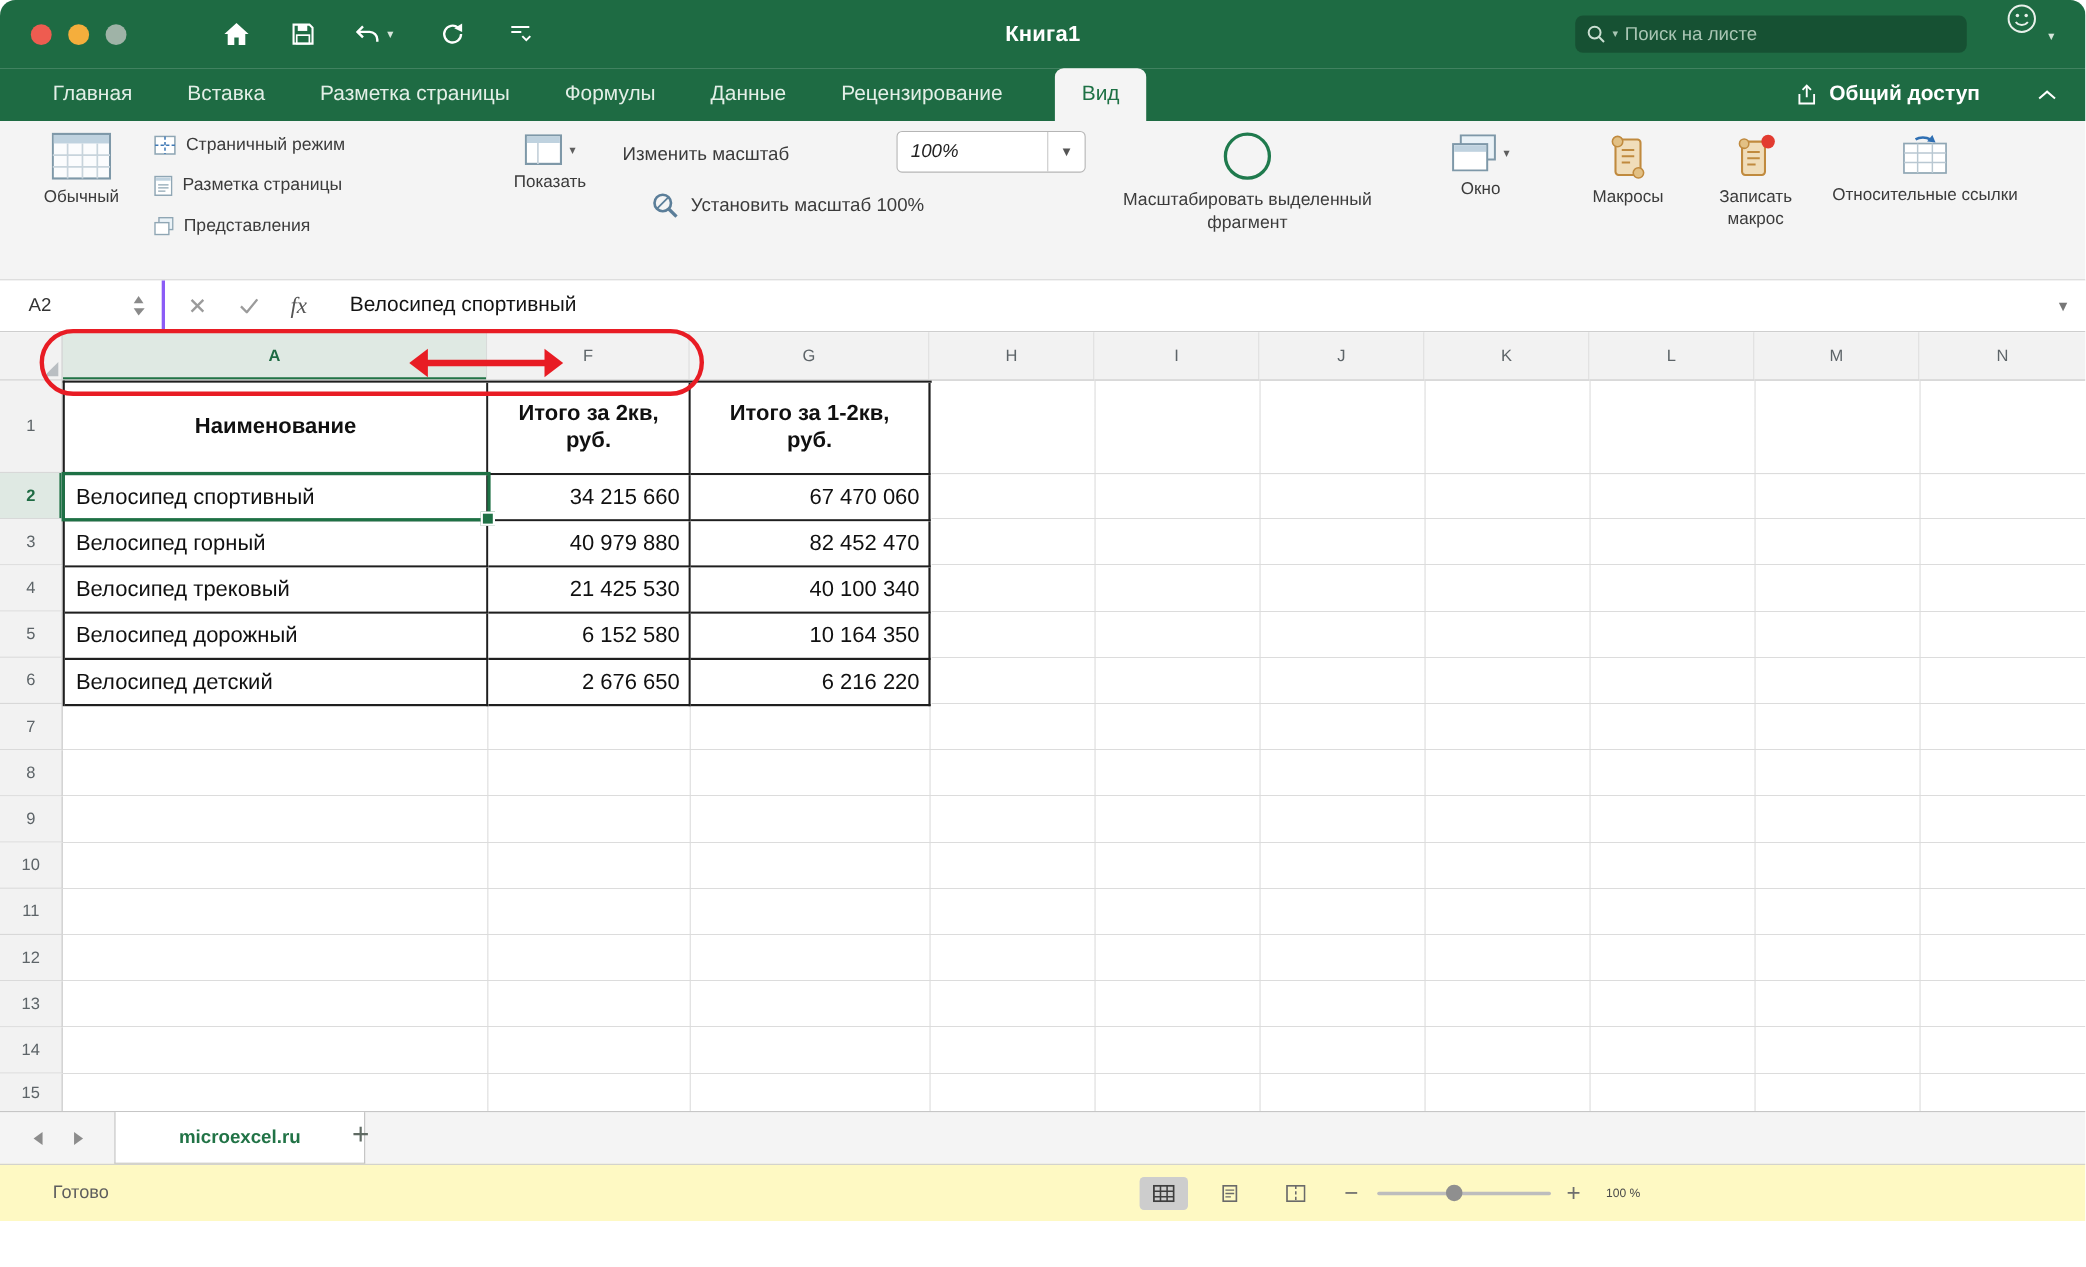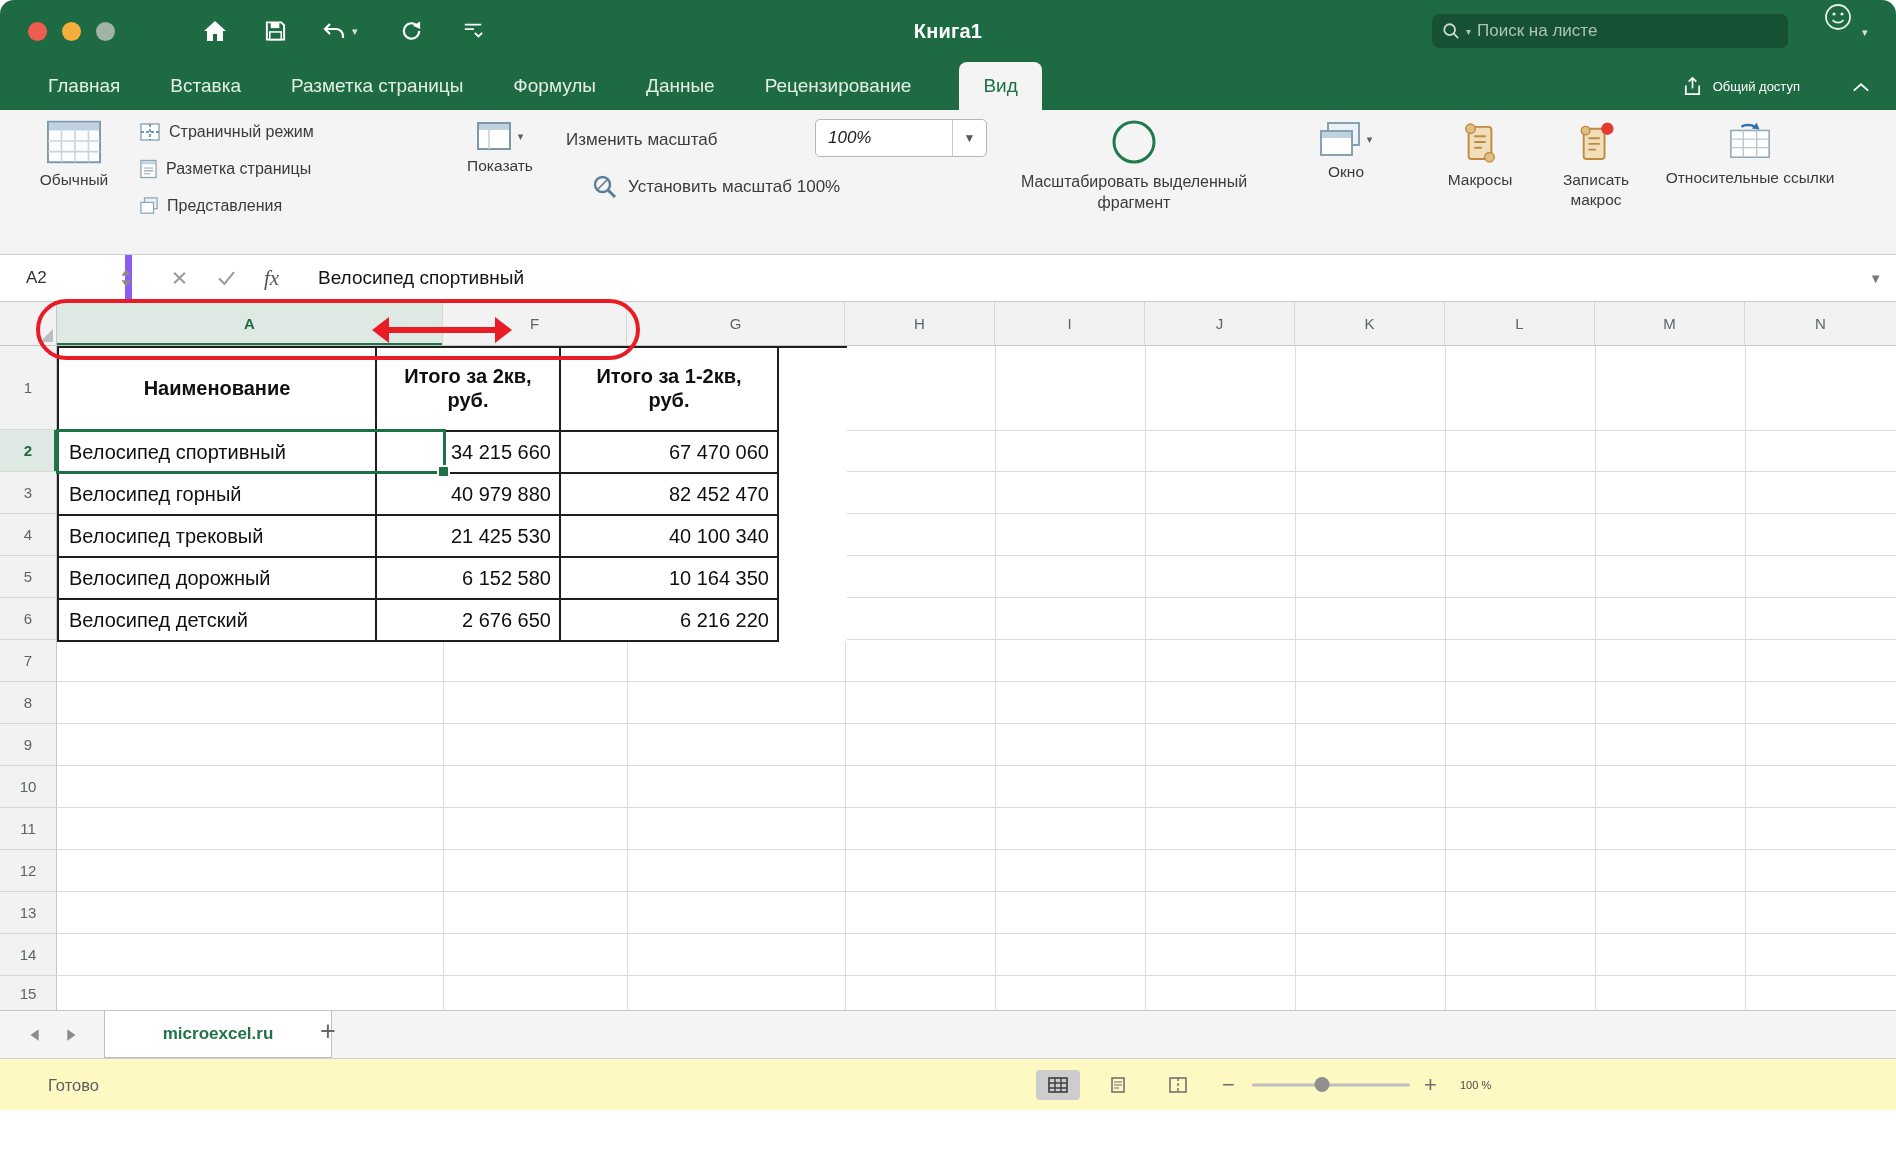--- a/index.html
+++ b/index.html
@@ -25,21 +25,21 @@
   .search-caret{color:#A9C6B4;font-size:10px;}
   .searchbox input{flex:1;background:transparent;border:none;outline:none;color:#E8F2EB;font-size:17px;}
   .searchbox input::placeholder{color:#A9C6B4;}
   .smiley{position:absolute;left:1824px;top:17px;}
   .smiley-caret{position:absolute;left:1862px;top:26px;color:#D7E6DC;font-size:11px;}
 
   
   .tabrow{position:absolute;top:62px;left:0;right:0;height:48px;background:var(--green);display:flex;align-items:stretch;padding-left:46px;}
   .rtab{display:flex;align-items:center;padding:0 2px;margin-right:46px;color:#E3EFE7;font-size:19px;white-space:nowrap;cursor:default;}
   .rtab.active{background:var(--ribbon-bg);color:#1E7145;border-radius:8px 8px 0 0;padding:0 24px;font-weight:500;margin-right:0;}
-  .share{position:absolute;right:96px;top:0;height:48px;display:flex;align-items:center;gap:10px;color:#fff;font-size:13px;}
+  .share{position:absolute;right:96px;top:0;height:48px;display:flex;align-items:center;gap:10px;color:#fff;font-size:19px;font-weight:bold;}
   .collapse{position:absolute;right:26px;top:17px;}
 
   
   .ribbon{position:absolute;top:110px;left:0;right:0;height:145px;background:var(--ribbon-bg);border-bottom:1px solid #CFCFCF;}
   .rb-big{position:absolute;display:flex;flex-direction:column;align-items:center;color:var(--txt);cursor:default;}
   .rb-big .lbl{font-size:15.5px;margin-top:6px;text-align:center;line-height:1.3;}
   .b-normal{left:22px;top:10px;width:104px;}
   .stack{position:absolute;left:140px;top:7px;display:flex;flex-direction:column;gap:7px;}
   .stack-item{display:flex;align-items:center;gap:9px;font-size:16px;color:var(--txt);height:30px;cursor:default;}
   .b-show{left:446px;top:12px;width:108px;}
@@ -52,21 +52,21 @@
   .zoom100{position:absolute;left:592px;top:64px;display:flex;align-items:center;gap:10px;font-size:17px;color:var(--txt);cursor:default;}
   .b-zoomsel{left:1008px;top:8px;width:252px;}
   .b-zoomsel .lbl{font-size:16px;}
   .b-window{left:1294px;top:12px;width:104px;}
   .b-macros{left:1430px;top:10px;width:100px;}
   .b-record{left:1540px;top:10px;width:112px;}
   .b-relrefs{left:1664px;top:10px;width:172px;}
 
   
   .fbar{position:absolute;top:255px;left:0;right:0;height:47px;background:#fff;border-bottom:1px solid #C9C9C9;}
-  .namebox{position:absolute;left:0;top:0;width:132px;height:100%;border-right:7px solid #8b5cf6;}
+  .namebox{position:absolute;left:0;top:0;width:150px;height:100%;border-right:3px solid #8b5cf6;}
   .nb-text{position:absolute;left:26px;top:50%;transform:translateY(-50%);font-size:17px;color:#333;}
   .nb-spin{position:absolute;left:120px;top:50%;transform:translateY(-50%);display:flex;}
   .fb-ico{position:absolute;top:50%;transform:translateY(-50%);display:flex;align-items:center;cursor:default;}
   .fb-x{left:172px;}.fb-check{left:218px;}
   .fb-fx{left:264px;font-family:"Liberation Serif",serif;font-style:italic;font-size:21px;color:#555;}
   .fb-content{position:absolute;left:318px;top:50%;transform:translateY(-50%);font-size:19px;color:#141414;}
   .fb-caret{position:absolute;right:14px;top:50%;transform:translateY(-50%);color:#777;font-size:13px;}
 
   
   .sheet{position:absolute;top:302px;left:0;width:1896px;height:708px;background:#fff;}
@@ -86,21 +86,21 @@
     background-image:linear-gradient(var(--gl),var(--gl)),linear-gradient(var(--gl),var(--gl)),linear-gradient(var(--gl),var(--gl)),linear-gradient(var(--gl),var(--gl)),linear-gradient(var(--gl),var(--gl)),linear-gradient(var(--gl),var(--gl)),linear-gradient(var(--gl),var(--gl)),linear-gradient(var(--gl),var(--gl)),linear-gradient(var(--gl),var(--gl));
     background-repeat:no-repeat;background-size:1px 100%;
     background-position:386px 0,570px 0,788px 0,938px 0,1088px 0,1238px 0,1388px 0,1538px 0,1688px 0;}
   .gridrest{position:absolute;left:0;top:84px;right:0;bottom:0;
     background-image:linear-gradient(var(--gl),var(--gl)),repeating-linear-gradient(to bottom,transparent 0 41px,var(--gl) 41px,var(--gl) 42px);
     background-size:100% 1px,100% 100%;background-repeat:no-repeat;}
   .xtable{position:absolute;left:0;top:0;width:790px;height:296px;border-left:2px solid var(--tb);border-top:2px solid var(--tb);background:#fff;}
   .trow{display:flex;}
   .trow.hd{height:84px}.trow.dr{height:42px}
   .tc{border-right:2px solid var(--tb);border-bottom:2px solid var(--tb);display:flex;align-items:center;font-size:20px;color:#101010;background:#fff;cursor:cell;}
-  .tc.w0{width:318px}.tc.w1{width:184px}.tc.w2{width:218px}
+  .tc.w0{width:385px}.tc.w1{width:184px}.tc.w2{width:218px}
   .tc.head{justify-content:center;font-weight:700;white-space:pre-line;text-align:center;line-height:1.18;}
   .tc.name{padding-left:10px;}
   .tc.num{justify-content:flex-end;padding-right:8px;}
   .selcell{position:absolute;left:-1px;top:83px;width:390px;height:45px;border:3px solid #1E7145;z-index:6;pointer-events:none;}
   .selcell::after{content:"";position:absolute;right:-7px;bottom:-7px;width:9px;height:9px;background:#1E7145;border:2px solid #fff;}
 
   
   .anno-rect{position:absolute;left:36px;top:299px;width:604px;height:61px;border:4.5px solid var(--red);border-radius:32px;z-index:30;pointer-events:none;}
   .anno-arrow{position:absolute;left:372px;top:311px;z-index:31;pointer-events:none;}
 

